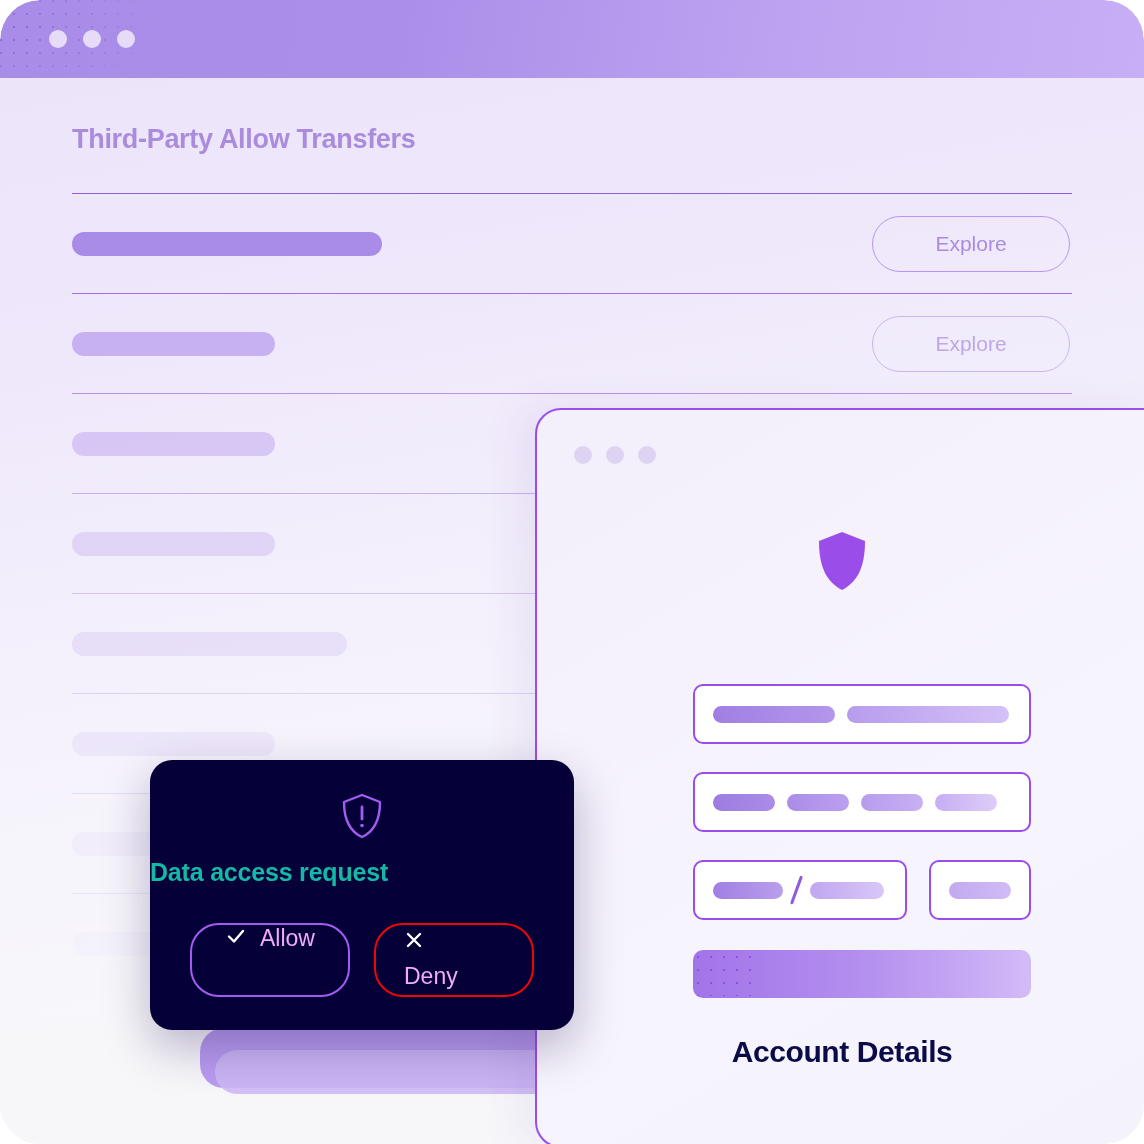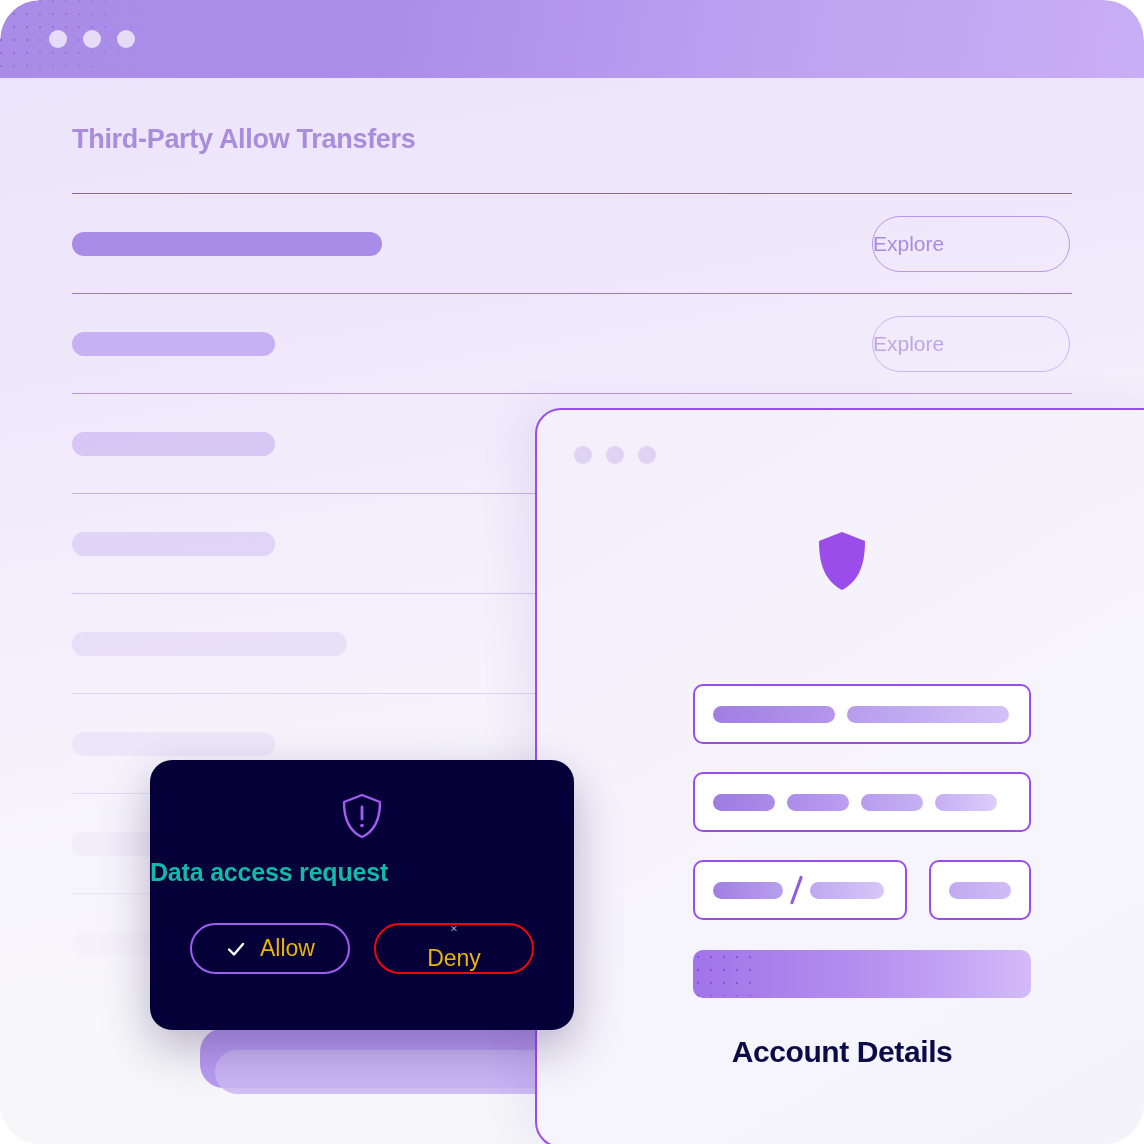--- a/index.html
+++ b/index.html
@@ -93,21 +93,21 @@
   }
   .pill-btn {
     position: absolute;
     right: 74px;
     width: 198px;
     height: 56px;
     border-radius: 28px;
     border: 1.6px solid #b796ee;
     display: flex;
     align-items: center;
-    justify-content: flex-start;
+    justify-content: center;
     font-size: 21px;
     font-weight: 500;
     color: #a98ce0;
     background: transparent;
     box-sizing: border-box;
   }
 
   
   .stack-card {
     position: absolute;
@@ -223,29 +223,29 @@
   }
   .dialog-actions {
     position: absolute;
     left: 0; right: 0;
     top: 163px;
     display: flex;
     justify-content: center;
     gap: 24px;
   }
   .dlg-btn {
-    height: 51px;
+    height: 74px;
     border-radius: 29px;
     display: flex;
-    align-items: center;
+    align-items: flex-start;
     justify-content: center;
     gap: 13px;
     font-size: 23px;
     font-weight: 500;
-    color: #eab308;
+    color: #f0abfc;
     background: transparent;
     box-sizing: border-box;
     padding: 0 28px;
   }
   .dlg-btn.allow { border: 2px solid #a25cf0; min-width: 160px; }
   .dlg-btn.deny  { border: 2px solid #ef0707; min-width: 160px; flex-direction: column; }
 
   .corner-fade {
     position: absolute;
     left: 0; bottom: 0;

